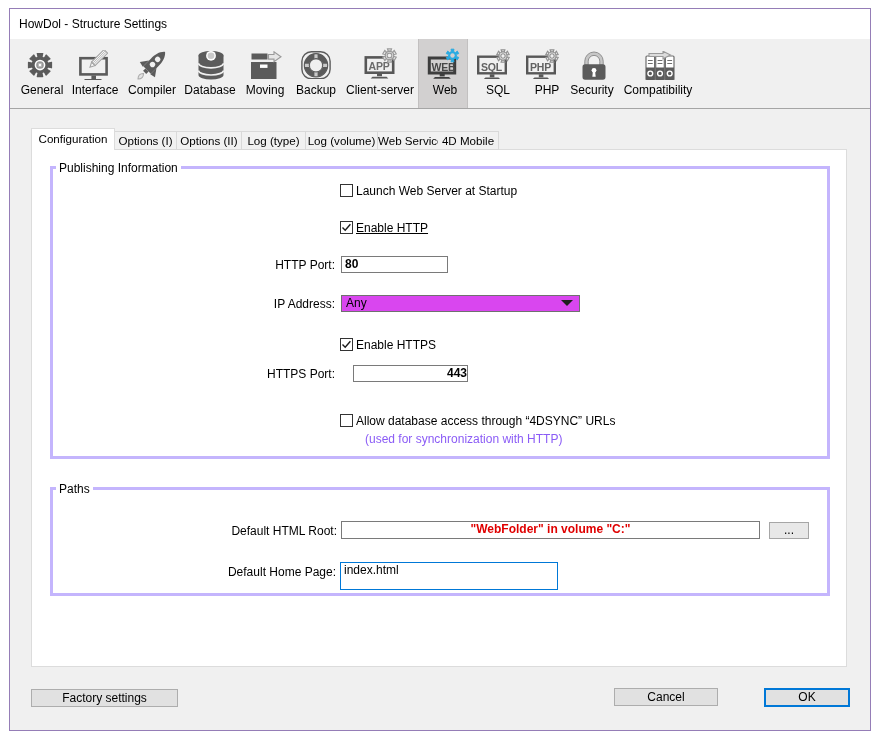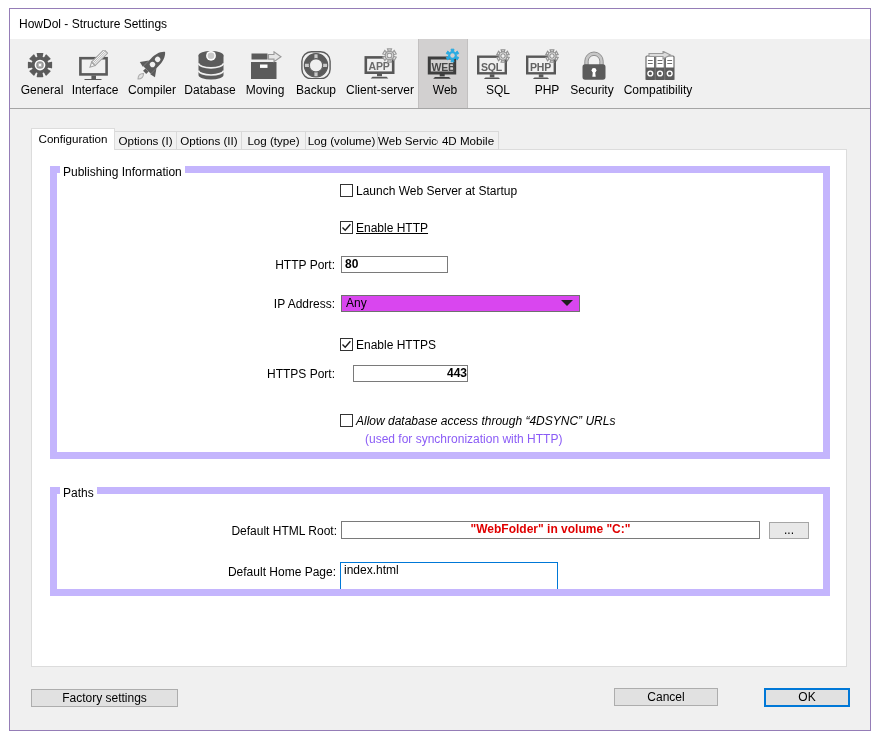--- a/index.html
+++ b/index.html
@@ -9,21 +9,21 @@
   #tbsep { position:absolute; left:10px; top:108px; width:860px; height:1px; background:#a5a5a5; }
   .tlab { position:absolute; top:84px; width:120px; text-align:center; line-height:13px; white-space:nowrap; z-index:5; }
   .icon { position:absolute; z-index:5; }
   #selcell { position:absolute; left:418px; top:39px; width:50px; height:69px; background:#d2d0d0; border-left:1px solid #c2c0c0; border-right:1px solid #c2c0c0; }
   
   #panel { position:absolute; left:31px; top:149px; width:816px; height:518px; background:#fff; border:1px solid #dcdcdc; }
   .tab { white-space:nowrap; font-size:11.6px; position:absolute; top:131px; height:19px; background:#f1f1f1; border:1px solid #d9d9d9; text-align:center; line-height:17px; z-index:2; border-left:none;}
   .tab.first { border-left:1px solid #d9d9d9; }
   .tab.sel { top:128px; height:22px; background:#fff; border:1px solid #dcdcdc; border-bottom:none; line-height:20px; z-index:3; }
   
-  .group { position:absolute; border:7px solid #c4b5fd; z-index:1;padding-left:36px; }
+  .group { position:absolute; border:3px solid #c4b5fd; z-index:1;padding-left:36px; }
   .group .cap { position:absolute; top:-7px; left:3px; background:#fff; padding:0 3px; line-height:13px; }
   
   .rlabel { position:absolute; text-align:right; line-height:14px; }
   .cb { position:absolute; width:13px; height:13px; background:#fff; border:1px solid #333; }
   .cblabel { position:absolute; line-height:14px; }
   .input { position:absolute; background:#fff; border:1px solid #7a7a7a; line-height:15px; }
   .select { position:absolute; background:#d946ef; border:1px solid #707070; line-height:15px; }
   .arrow { position:absolute; width:0; height:0; border-left:6.5px solid transparent; border-right:6.5px solid transparent; border-top:6.5px solid #1f1f1f; }
   .btn { position:absolute; background:#e1e1e1; border:1px solid #adadad; text-align:center; }
 </style>
@@ -193,21 +193,21 @@
   <svg width="11" height="11" viewBox="0 0 11 11" style="display:block">
       <path d="M1.5 5.5 L4.2 8.2 L9.4 2.2" fill="none" stroke="#1a1a1a" stroke-width="1.4"></path>
     </svg>
 </div>
 <div class="cblabel" style="left:356px; top:338px;">Enable HTTPS</div>
 
 <div class="rlabel" style="left:150px; top:367px; width:185px;">HTTPS Port:</div>
 <div class="input" style="left:341px; top:365px; width:115px; height:17px; font-weight:bold; text-align:right; padding-right:0;margin-left:12px;">443</div>
 
 <div class="cb" style="left:340px; top:414px;"></div>
-<div class="cblabel" style="left:356px; top:414px;font-style:italic;">Allow database access through “4DSYNC” URLs</div>
+<div class="cblabel" style="left:356px; top:414px;">Allow database access through “4DSYNC” URLs</div>
 <div class="cblabel" style="left:365px; top:432px; color:#8b5cf6;">(used for synchronization with HTTP)</div>
 
 <div class="group" style="left:50px; top:487px; width:780px; height:109px;">
   <div class="cap">Paths</div>
 </div>
 
 <div class="rlabel" style="left:150px; top:524px; width:187px;">Default HTML Root:</div>
 <div class="input" style="left:341px; top:521px; width:419px; height:18px; font-weight:bold; color:#e00000; text-align:center;">"WebFolder" in volume "C:"</div>
 <div class="btn" style="left:769px; top:522px; width:40px; height:17px; line-height:15px; background:#e8e8e8; border-color:#a6a6a6;">...</div>
 

